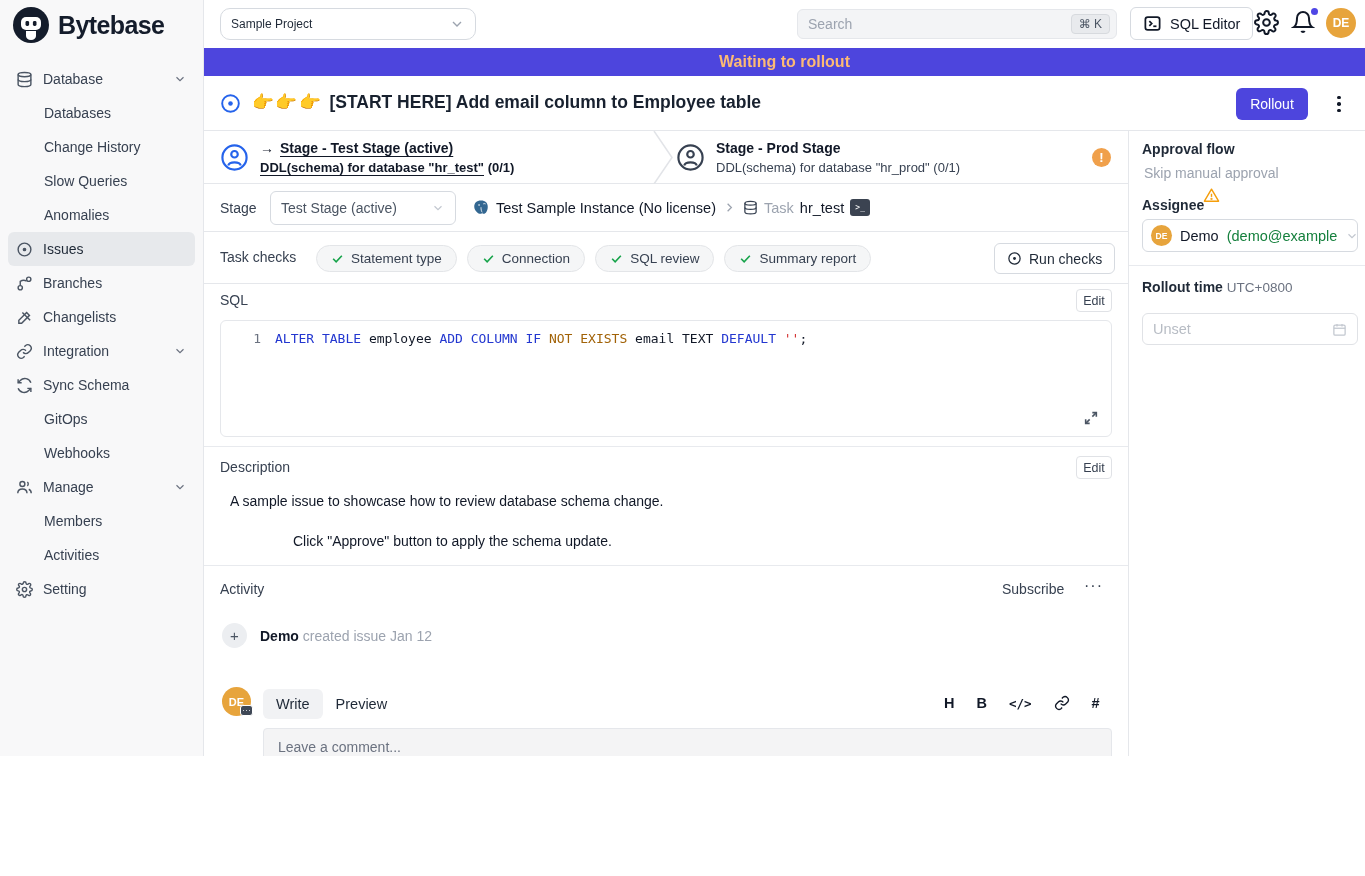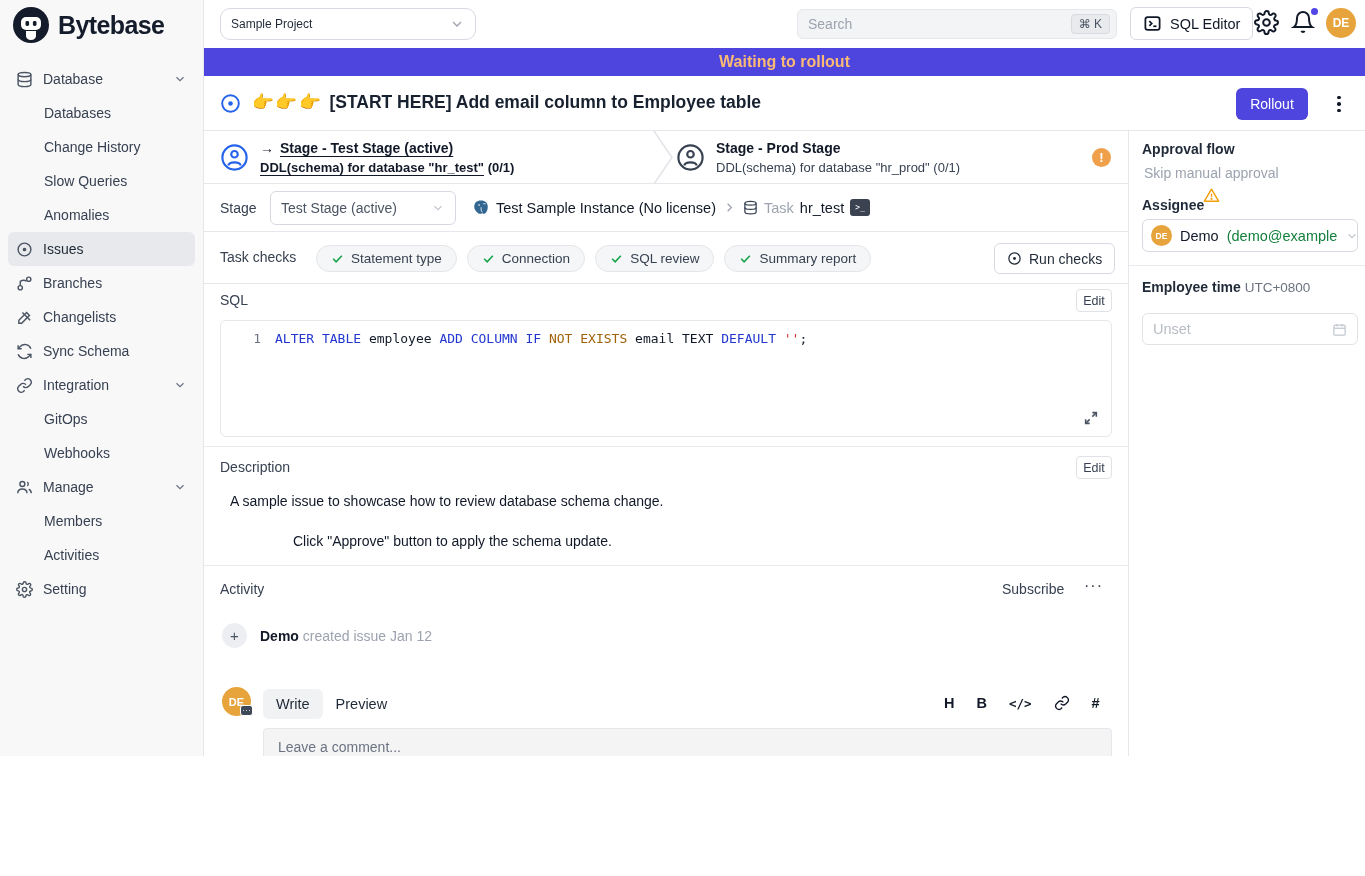--- a/index.html
+++ b/index.html
@@ -183,36 +183,36 @@
       </div>
       <div class="nav-item">
         <svg width="17" height="17" viewBox="0 0 24 24" fill="none" stroke="#4b5563" stroke-width="2">
             <path d="M15 5l4 4L8 20H4v-4z"></path>
             <path d="M9 5L20 16"></path>
           </svg>
         <span class="lbl">Changelists</span>
       </div>
       <div class="nav-item">
         <svg width="17" height="17" viewBox="0 0 24 24" fill="none" stroke="#4b5563" stroke-width="2">
+            <path d="M10 13a5 5 0 0 0 7.5.5l3-3a5 5 0 0 0-7-7l-1.7 1.7"></path>
+            <path d="M14 11a5 5 0 0 0-7.5-.5l-3 3a5 5 0 0 0 7 7l1.7-1.7"></path>
+          </svg>
+        <span class="lbl">Integration</span>
+        <svg class="chev" width="14" height="14" viewBox="0 0 24 24" fill="none" stroke="currentColor" stroke-width="2">
+            <path d="M6 9l6 6 6-6"></path>
+          </svg>
+      </div>
+      <div class="nav-item">
+        <svg width="17" height="17" viewBox="0 0 24 24" fill="none" stroke="#4b5563" stroke-width="2">
             <path d="M21 8a9 9 0 0 0-15-3L3 8"></path>
             <path d="M3 3v5h5"></path>
             <path d="M3 16a9 9 0 0 0 15 3l3-3"></path>
             <path d="M21 21v-5h-5"></path>
           </svg>
         <span class="lbl">Sync Schema</span>
-      </div>
-      <div class="nav-item">
-        <svg width="17" height="17" viewBox="0 0 24 24" fill="none" stroke="#4b5563" stroke-width="2">
-            <path d="M10 13a5 5 0 0 0 7.5.5l3-3a5 5 0 0 0-7-7l-1.7 1.7"></path>
-            <path d="M14 11a5 5 0 0 0-7.5-.5l-3 3a5 5 0 0 0 7 7l1.7-1.7"></path>
-          </svg>
-        <span class="lbl">Integration</span>
-        <svg class="chev" width="14" height="14" viewBox="0 0 24 24" fill="none" stroke="currentColor" stroke-width="2">
-            <path d="M6 9l6 6 6-6"></path>
-          </svg>
       </div>
       <div class="nav-item sub">
           <span class="lbl">GitOps</span>
         </div>
       <div class="nav-item sub">
           <span class="lbl">Webhooks</span>
         </div>
       <div class="nav-item">
         <svg width="17" height="17" viewBox="0 0 24 24" fill="none" stroke="#4b5563" stroke-width="2">
             <circle cx="9" cy="7" r="3.5"></circle>
@@ -450,21 +450,21 @@
     <div class="rp-h rp-assignee-h">Assignee</div>
     <div class="rp-assignee-sel">
       <span class="avatar">DE</span>
       <span class="rp-name">Demo</span>
       <span class="rp-email">(demo@example</span>
       <svg class="chev" width="14" height="14" viewBox="0 0 24 24" fill="none" stroke="#c2c7cf" stroke-width="2" style="flex:0 0 auto">
           <path d="M6 9l6 6 6-6"></path>
         </svg>
     </div>
     <div class="rp-divider"></div>
-    <div class="rp-h rp-time-h"><span>Employee time</span> <span class="rp-tz">UTC+0800</span></div>
+    <div class="rp-h rp-time-h"><span>Rollout time</span> <span class="rp-tz">UTC+0800</span></div>
     <div class="rp-time-input">
       <span class="lbl">Unset</span>
       <svg width="15" height="15" viewBox="0 0 24 24" fill="none" stroke="#c2c7cf" stroke-width="2">
           <rect x="3" y="5" width="18" height="16" rx="2"></rect>
           <path d="M3 10h18"></path>
           <path d="M8 3v4M16 3v4"></path>
         </svg>
     </div>
   </div>
 

